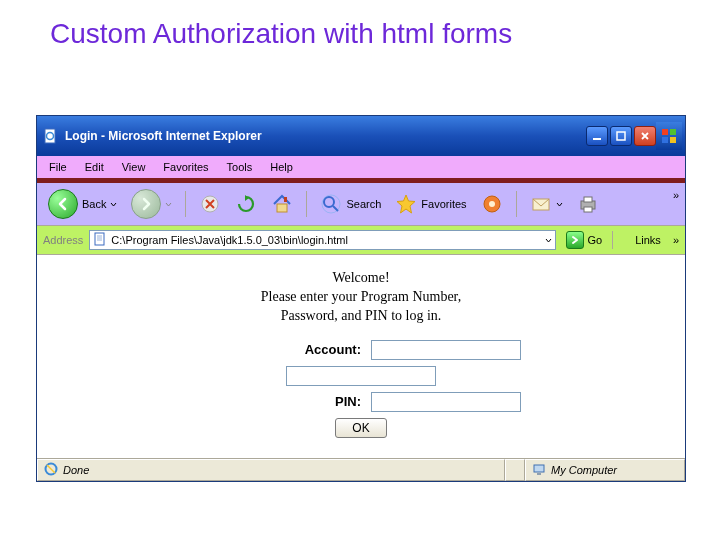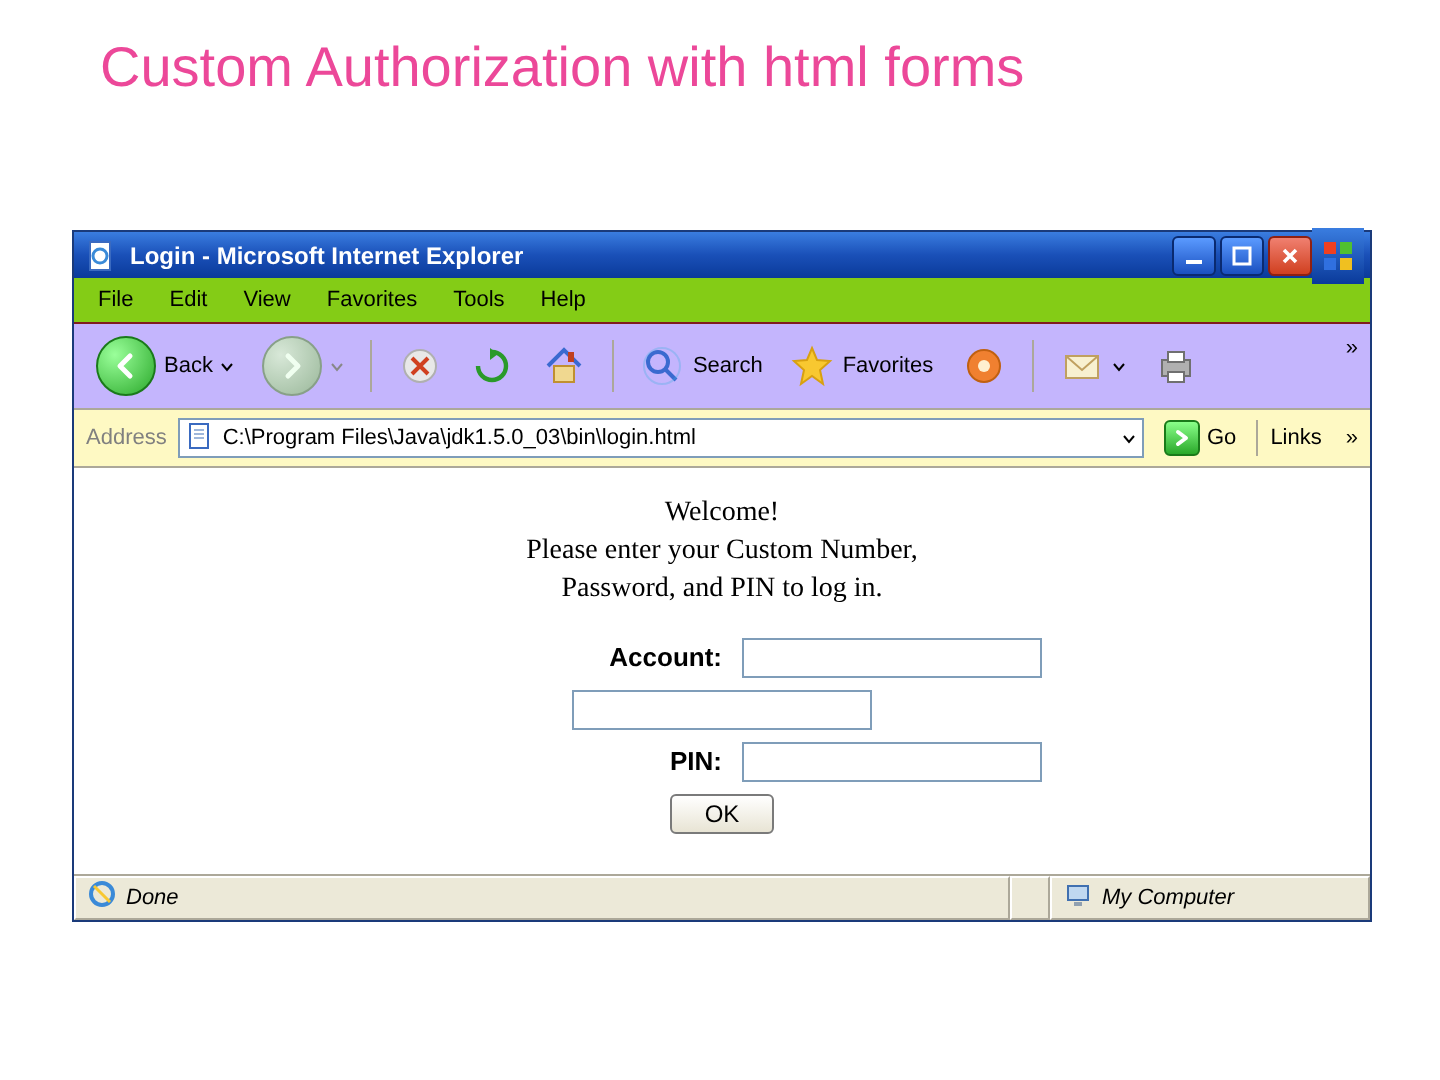--- a/index.html
+++ b/index.html
@@ -1,45 +1,45 @@
 <!DOCTYPE html>
 <html><head>
 <meta charset="utf-8">
 <style>
   * { box-sizing: border-box; margin: 0; padding: 0; }
   body { font-family: Tahoma, Arial, sans-serif; background: #fff; width: 720px; height: 540px; position: relative; }
-  .slide-title { font-size: 28px; font-family: Arial, sans-serif; margin: 18px 0 0 50px; color: #ec4899; }
+  .slide-title { font-size: 28px; font-family: Arial, sans-serif; margin: 18px 0 0 50px; color: #6d28d9; }
   .window { position: absolute; left: 36px; top: 115px; width: 650px; border: 1px solid #1a3a7a; background: #fff; }
-  .titlebar { height: 23px; background: linear-gradient(to bottom, #3a7de0 0%, #1a50b8 50%, #0a3a9a 100%); display: flex; align-items: center; padding: 0 3px 0 6px; color: #fff; font-size: 12px; font-weight: bold; }
+  .titlebar { height: 40px; background: linear-gradient(to bottom, #3a7de0 0%, #1a50b8 50%, #0a3a9a 100%); display: flex; align-items: center; padding: 0 3px 0 6px; color: #fff; font-size: 12px; font-weight: bold; }
   .titlebar .ie-icon { width: 16px; height: 16px; margin-right: 6px; }
   .titlebar .title-text { flex: 1; }
   .win-controls { display: flex; gap: 2px; }
   .win-btn { width: 22px; height: 20px; background: linear-gradient(to bottom,#5a9aff,#1a50c0); border: 1px solid #0a2a70; border-radius: 3px; display: flex; align-items: center; justify-content: center; cursor: pointer; }
   .win-btn svg { display:block; }
   .win-close { background: linear-gradient(to bottom,#f08070,#d04020); border-color:#902010; }
   .win-corner { width:26px; height:28px; display:flex; align-items:center; justify-content:center; background: linear-gradient(to bottom,#3a7de0,#0a3a9a); }
-  .menubar { background: #84cc16; border-bottom: 1px solid #7f1d1d; padding: 3px 4px; display: flex; gap: 2px; font-size: 11px; }
+  .menubar { background: #f0abfc; border-bottom: 5px solid #7f1d1d; padding: 3px 4px; display: flex; gap: 2px; font-size: 11px; }
   .menu-item { padding: 2px 8px; cursor: pointer; }
   .toolbar { background: #c4b5fd; border-bottom: 1px solid #aca899; padding: 3px 6px; display: flex; align-items: center; gap: 4px; font-size: 11px; position: relative; }
   .tb-btn { display: flex; align-items: center; gap: 4px; padding: 2px 4px; border: 1px solid transparent; border-radius: 3px; cursor: pointer; }
   .big-orb { width: 30px; height: 30px; border-radius: 50%; display:flex; align-items:center; justify-content:center; }
   .orb-green { background: radial-gradient(circle at 30% 30%, #9aff9a, #2aa82a); border:1px solid #1a7a1a; }
   .orb-dim { background: radial-gradient(circle at 30% 30%, #d8e8d8, #9ab89a); border:1px solid #88a088; }
   .orb-green svg, .orb-dim svg { width:14px; height:14px; }
   .sep { width:1px; height:26px; background:#aca899; margin: 0 4px; }
   .tb-ico { width:22px; height:22px; display:flex; align-items:center; justify-content:center; }
   .dropdown-caret { width:7px; height:7px; }
   .toolbar-overflow { position:absolute; right:6px; top:6px; font-size:11px; color:#000; cursor:pointer; }
-  .addressbar { background:#fef9c3; border-bottom:1px solid #aca899; padding:3px 6px; display:flex; align-items:center; gap:6px; font-size:11px; }
+  .addressbar { background:#bef264; border-bottom:1px solid #aca899; padding:3px 6px; display:flex; align-items:center; gap:6px; font-size:11px; }
   .addr-label { color:#808080; }
   .addr-box { flex:1; background:#fff; border:1px solid #7f9db9; height:20px; display:flex; align-items:center; padding:0 3px; gap:4px; }
   .addr-text { flex:1; font-size:11px; }
   .go-btn { display:flex; align-items:center; gap:4px; cursor:pointer; padding:2px 4px; }
   .go-sq { width:18px; height:18px; background: linear-gradient(to bottom,#8aff8a,#2aa82a); border:1px solid #1a7a1a; border-radius:3px; display:flex; align-items:center; justify-content:center; }
-  .links-lbl { margin-left:0; }
+  .links-lbl { margin-left:16px; }
   .vsep { width:1px; height:18px; background:#aca899; }
   .content { background:#fff; padding: 14px 0 20px; border-bottom:1px solid #aca899; }
   .welcome { text-align:center; font-family: Georgia, 'Times New Roman', serif; font-size:14px; line-height:1.35; margin-bottom: 14px; }
   .form-row { display:flex; align-items:center; justify-content:center; margin: 6px 0; gap:10px; }
   .form-row .lbl { width:160px; text-align:right; font-weight:bold; font-size:13px; font-family: Arial, sans-serif; }
   .form-row input { width:150px; height:20px; border:1px solid #7f9db9; font-size:12px; padding:1px 3px; }
   .btn-row { text-align:center; margin-top:0; }
   .btn-row button { background: linear-gradient(to bottom,#fff,#e8e4d4); border:1px solid #7a7a7a; border-radius:3px; padding: 2px 16px; font-size:12px; cursor:pointer; }
   .statusbar { background:#ece9d8; display:flex; align-items:center; font-size:11px; height:22px; }
   .status-cell { border:1px solid #fff; border-right-color:#aca899; border-bottom-color:#aca899; height:100%; display:flex; align-items:center; padding: 0 6px; gap:5px;font-style:italic; }
@@ -216,21 +216,21 @@
       <span>Go</span>
     </div>
     <span class="vsep"></span>
     <span class="links-lbl">Links</span>
     <span style="margin-left:6px;">»</span>
   </div>
 
   <div class="content">
     <div class="welcome">
       <div>Welcome!</div>
-      <div>Please enter your Custom Number,</div>
+      <div>Please enter your Program Number,</div>
       <div>Password, and PIN to log in.</div>
     </div>
     <div class="form-row">
       <span class="lbl">Account:</span>
       <input type="text" value="" style="">
     </div>
     <div class="form-row">
       <input type="password" value="" style="">
     </div>
     <div class="form-row">

